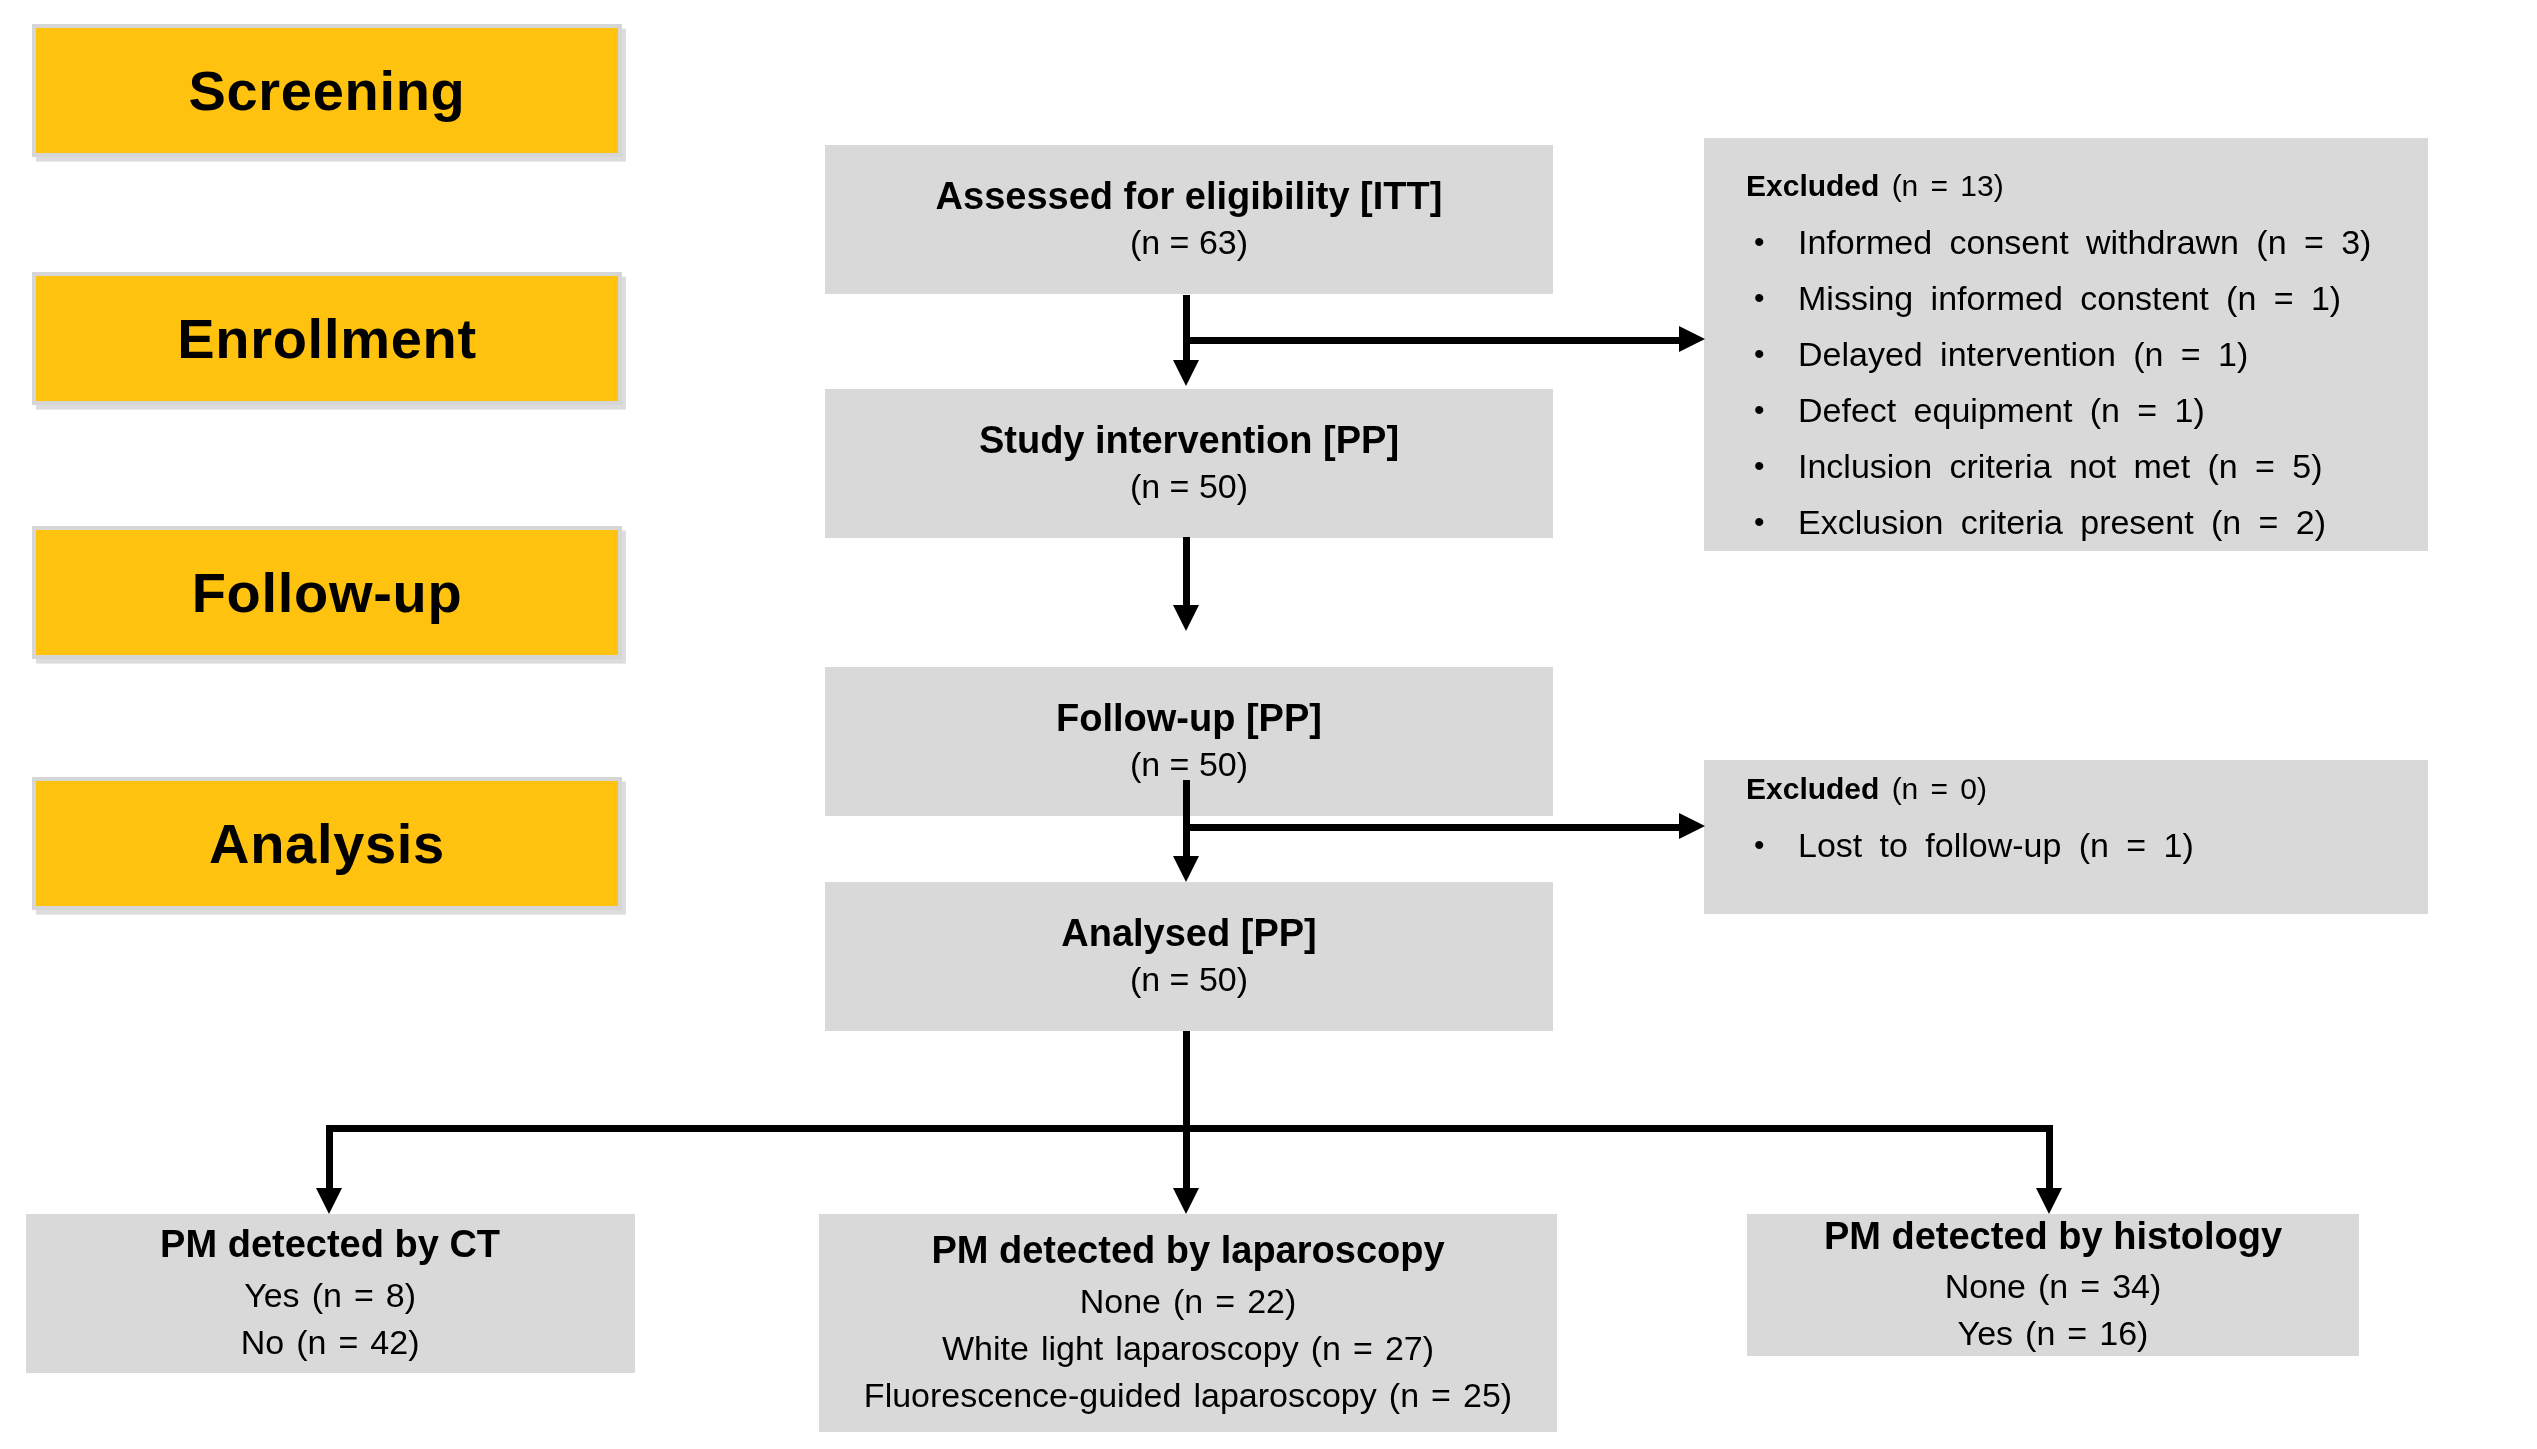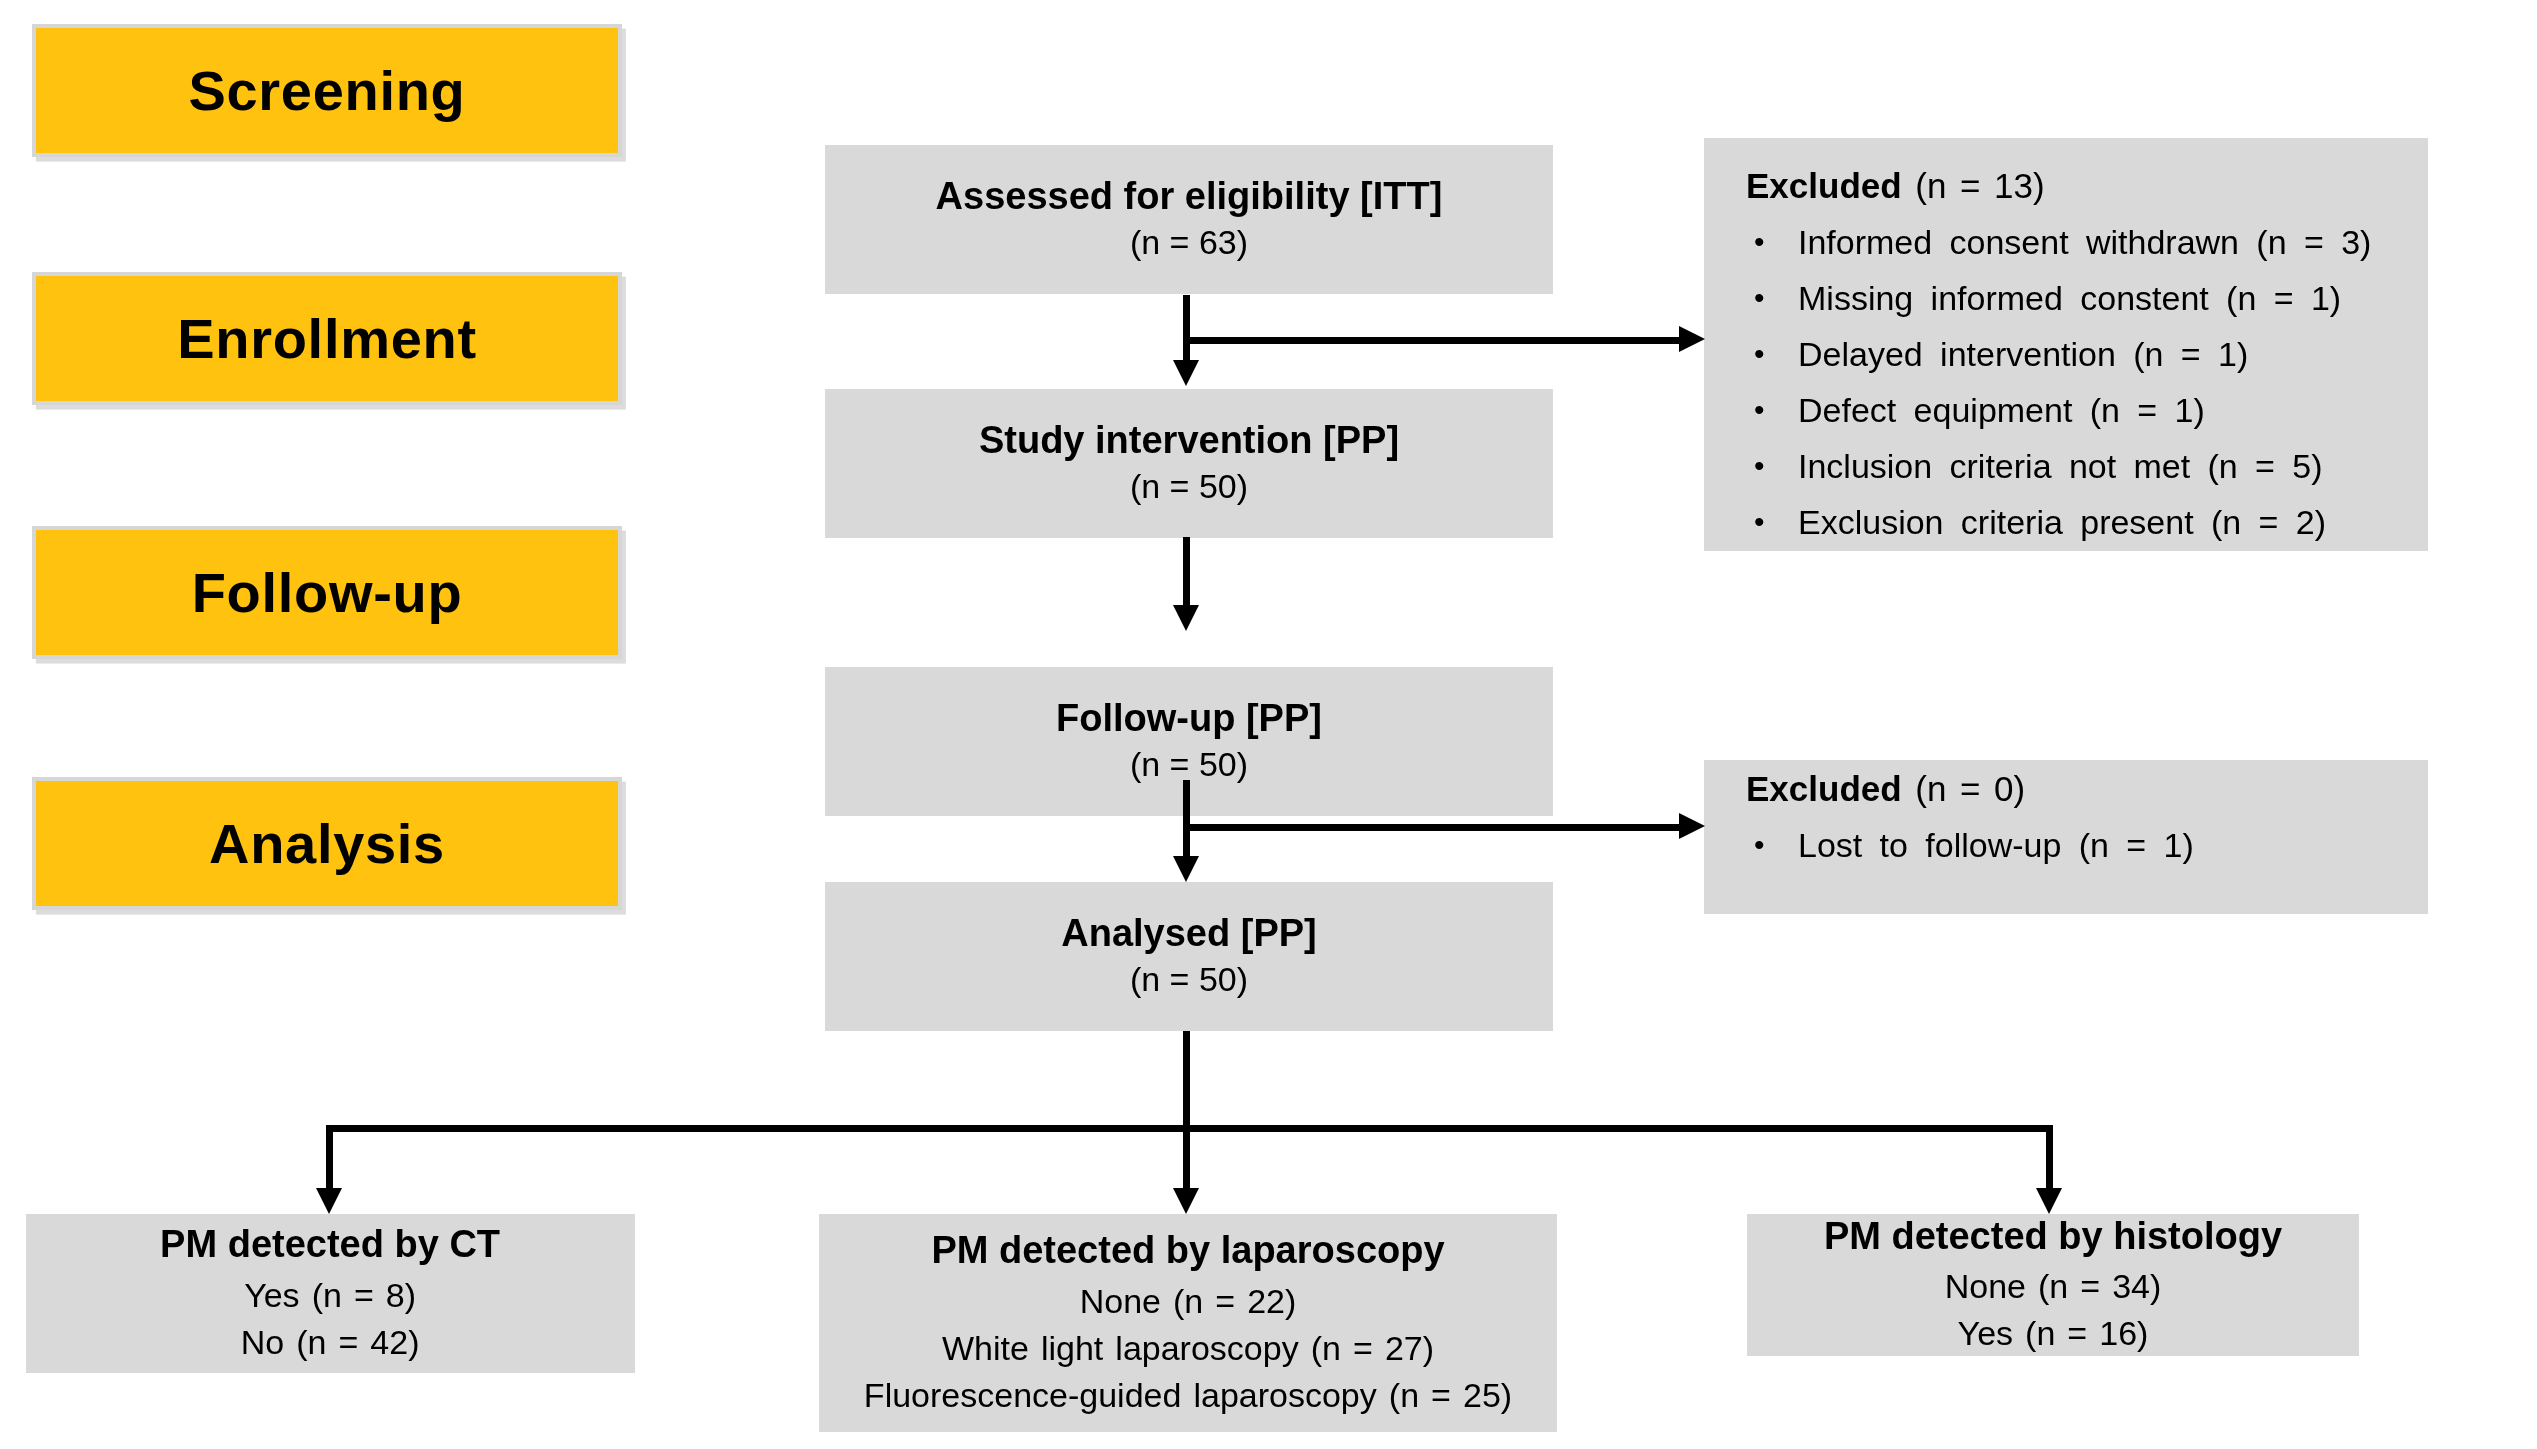--- a/index.html
+++ b/index.html
@@ -18,21 +18,21 @@
   }
 
   
   .gbox{position:absolute;background:var(--box-fill,#D9D9D9);box-sizing:border-box;}
   .centerbox{display:flex;flex-direction:column;align-items:center;justify-content:center;text-align:center;}
   .box-title{font-weight:bold;font-size:38px;line-height:1.25;}
   .box-sub{font-size:34px;line-height:1.35;}
 
   
   .excl{padding:19.7px 19.7px 0 42px;}
-  .excl-head{font-size:35px;line-height:56px;word-spacing:3.9px;}
+  .excl-head{font-size:30px;line-height:56px;word-spacing:3.9px;}
   .excl-head .b{font-weight:bold;}
   .excl-item{position:relative;font-size:34px;line-height:56px;padding-left:52px;word-spacing:7.9px;}
   .excl-item::before{content:"\2022";position:absolute;left:7.9px;top:0;font-size:30px;}
 
   
   .outcome{display:flex;flex-direction:column;align-items:center;justify-content:center;text-align:center;}
   .outcome .box-title{margin-bottom:2.6px;}
   .outcome-line{font-size:34px;line-height:47px;word-spacing:2.6px;}
 
   

